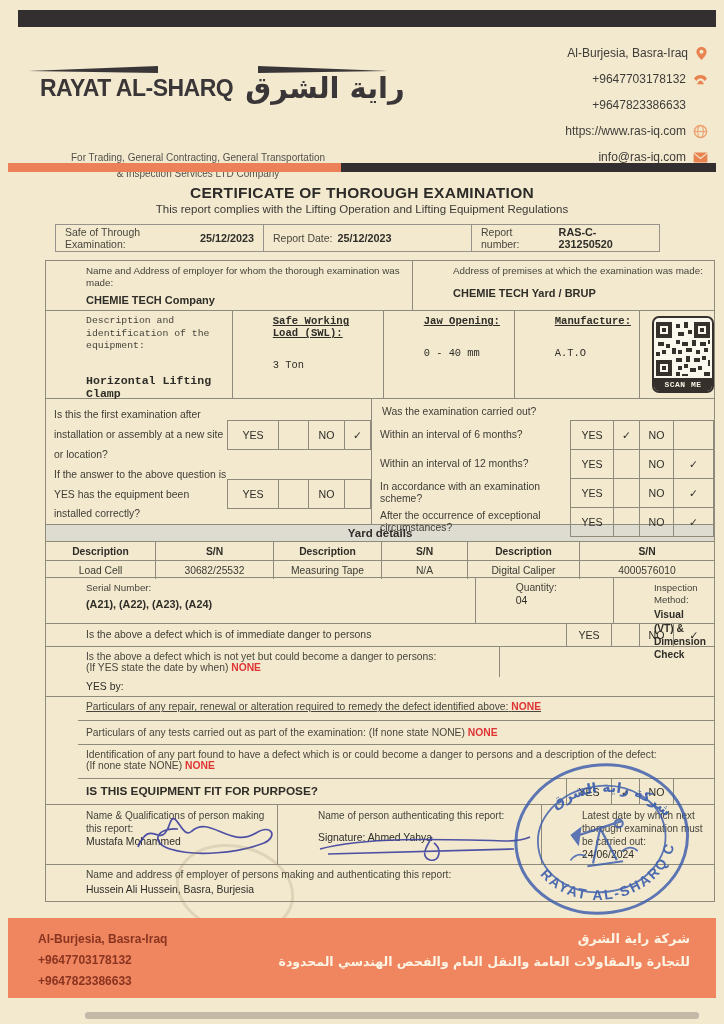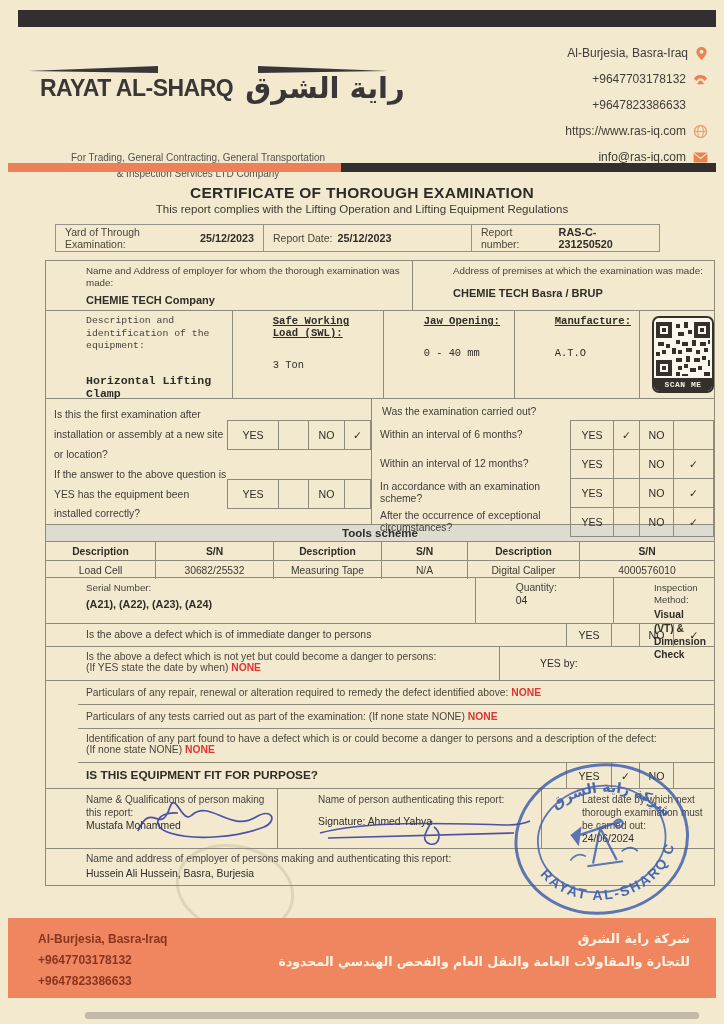--- a/index.html
+++ b/index.html
@@ -191,21 +191,21 @@
     </div>
   </div>
 
   <div class="divider"></div>
 
   <div class="title">CERTIFICATE OF THOROUGH EXAMINATION</div>
   <div class="subtitle">This report complies with the Lifting Operation and Lifting Equipment Regulations</div>
 
   <div class="meta">
     <div class="m1">
-      <span>Yard of Through Examination:</span>
+      <span>Safe of Through Examination:</span>
       <b>25/12/2023</b>
     </div>
     <div class="m2">
       <span>Report Date:</span>
       <b>25/12/2023</b>
     </div>
     <div class="m3">
       <span>Report number:</span>
       <b>RAS-C-231250520</b>
     </div>
@@ -213,21 +213,21 @@
 
   <div class="maintable">
 
     <div class="row bb" style="min-height:50px;">
       <div class="cell br" style="width:335px;">
         <div class="lbl">Name and Address of employer for whom the thorough examination was made:</div>
         <div class="val">CHEMIE TECH Company</div>
       </div>
       <div class="cell" style="flex:1;">
         <div class="lbl">Address of premises at which the examination was made:</div>
-        <div class="val" style="margin-top:10px;">CHEMIE TECH Basra / BRUP</div>
+        <div class="val" style="margin-top:10px;">CHEMIE TECH Yard / BRUP</div>
       </div>
     </div>
 
     <div class="row bb eq" style="height:88px;font-family:Liberation Mono, monospace;">
       <div class="cell br c1">
         <div class="lbl">Description and identification of the equipment:</div>
         <div class="val" style="margin-top:22px;font-size:11.6px;">Horizontal Lifting Clamp</div>
       </div>
       <div class="cell br c2">
         <div class="hd">Safe Working Load (SWL):</div>
@@ -346,21 +346,21 @@
           <div class="yn yn-r">
             <span class="a">YES</span>
             <span class="b tickc"></span>
             <span class="c">NO</span>
             <span class="d tickc">✓</span>
           </div>
         </div>
       </div>
     </div>
 
-    <div class="band-grey">Tools scheme</div>
+    <div class="band-grey">Yard details</div>
 
     <div class="row bb tools-h">
       <div class="t1 br">Description</div>
       <div class="t2 br">S/N</div>
       <div class="t3 br">Description</div>
       <div class="t4 br">S/N</div>
       <div class="t5 br">Description</div>
       <div class="t6">S/N</div>
     </div>
 
@@ -394,34 +394,34 @@
     <div class="row bb drow" style="height:23px;">
       <div class="dt">Is the above a defect which is of immediate danger to persons</div>
       <div class="yn yn-s" style="align-self:stretch;height:auto;border-top:none;border-bottom:none;border-right:none;">
         <span class="a">YES</span>
         <span class="b tickc"></span>
         <span class="c">NO</span>
         <span class="d tickc">✓</span>
       </div>
     </div>
 
-    <div class="row bb" style="min-height:34px;">
+    <div class="row bb" style="min-height:34px;flex-direction:column;">
       <div class="cell br" style="width:422px;">
         <div class="dt" style="padding:0;">
           <span>Is the above a defect which is not yet but could become a danger to persons:</span><br>
           <span>(If YES state the date by when)</span>
           <span class="red">NONE</span>
         </div>
       </div>
       <div class="cell" style="flex:1;display:flex;align-items:center;">
         <span class="plain">YES by:</span>
       </div>
     </div>
 
-    <div class="bb cell" style="min-height:24px;display:flex;align-items:center;">
+    <div class="bb cell" style="min-height:24px;display:flex;align-items:flex-start;text-decoration:underline;">
       <div class="dt" style="padding:0;">
         <span>Particulars of any repair, renewal or alteration required to remedy the defect identified above:</span>
         <span class="red">NONE</span>
       </div>
     </div>
 
     <div class="bb cell" style="min-height:24px;display:flex;align-items:center;">
       <div class="dt" style="padding:0;">
         <span>Particulars of any tests carried out as part of the examination: (If none state NONE)</span>
         <span class="red">NONE</span>

